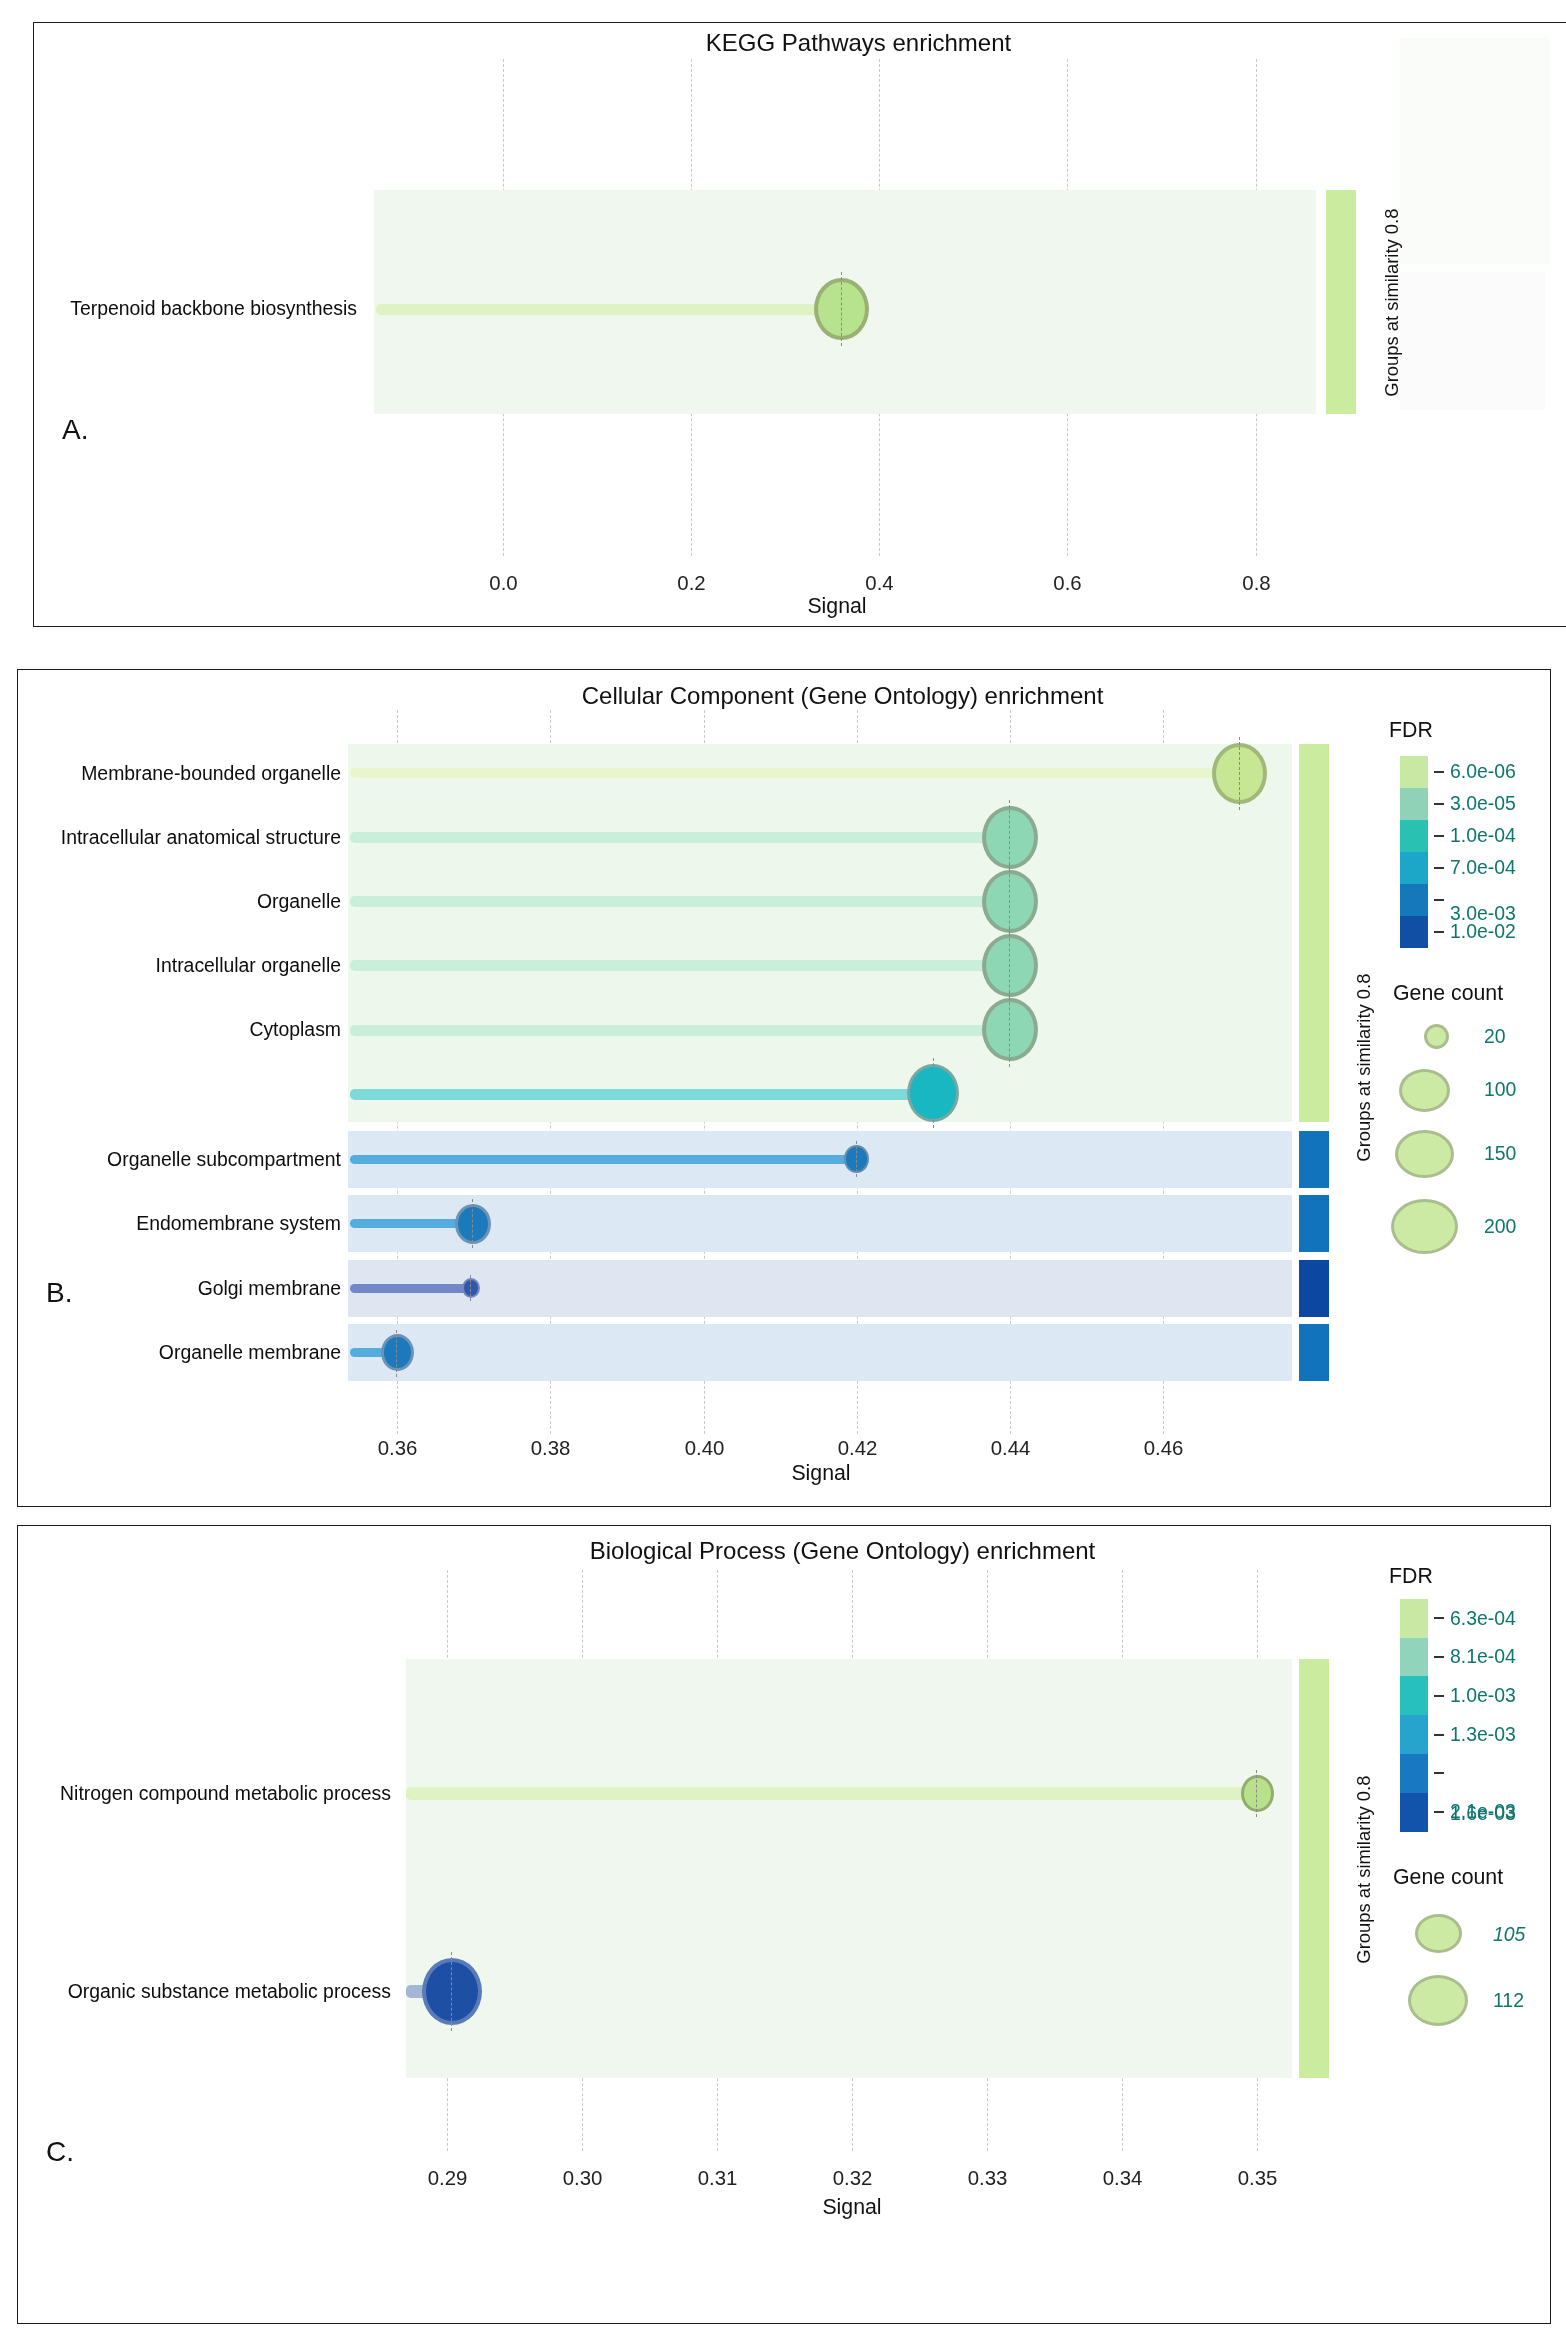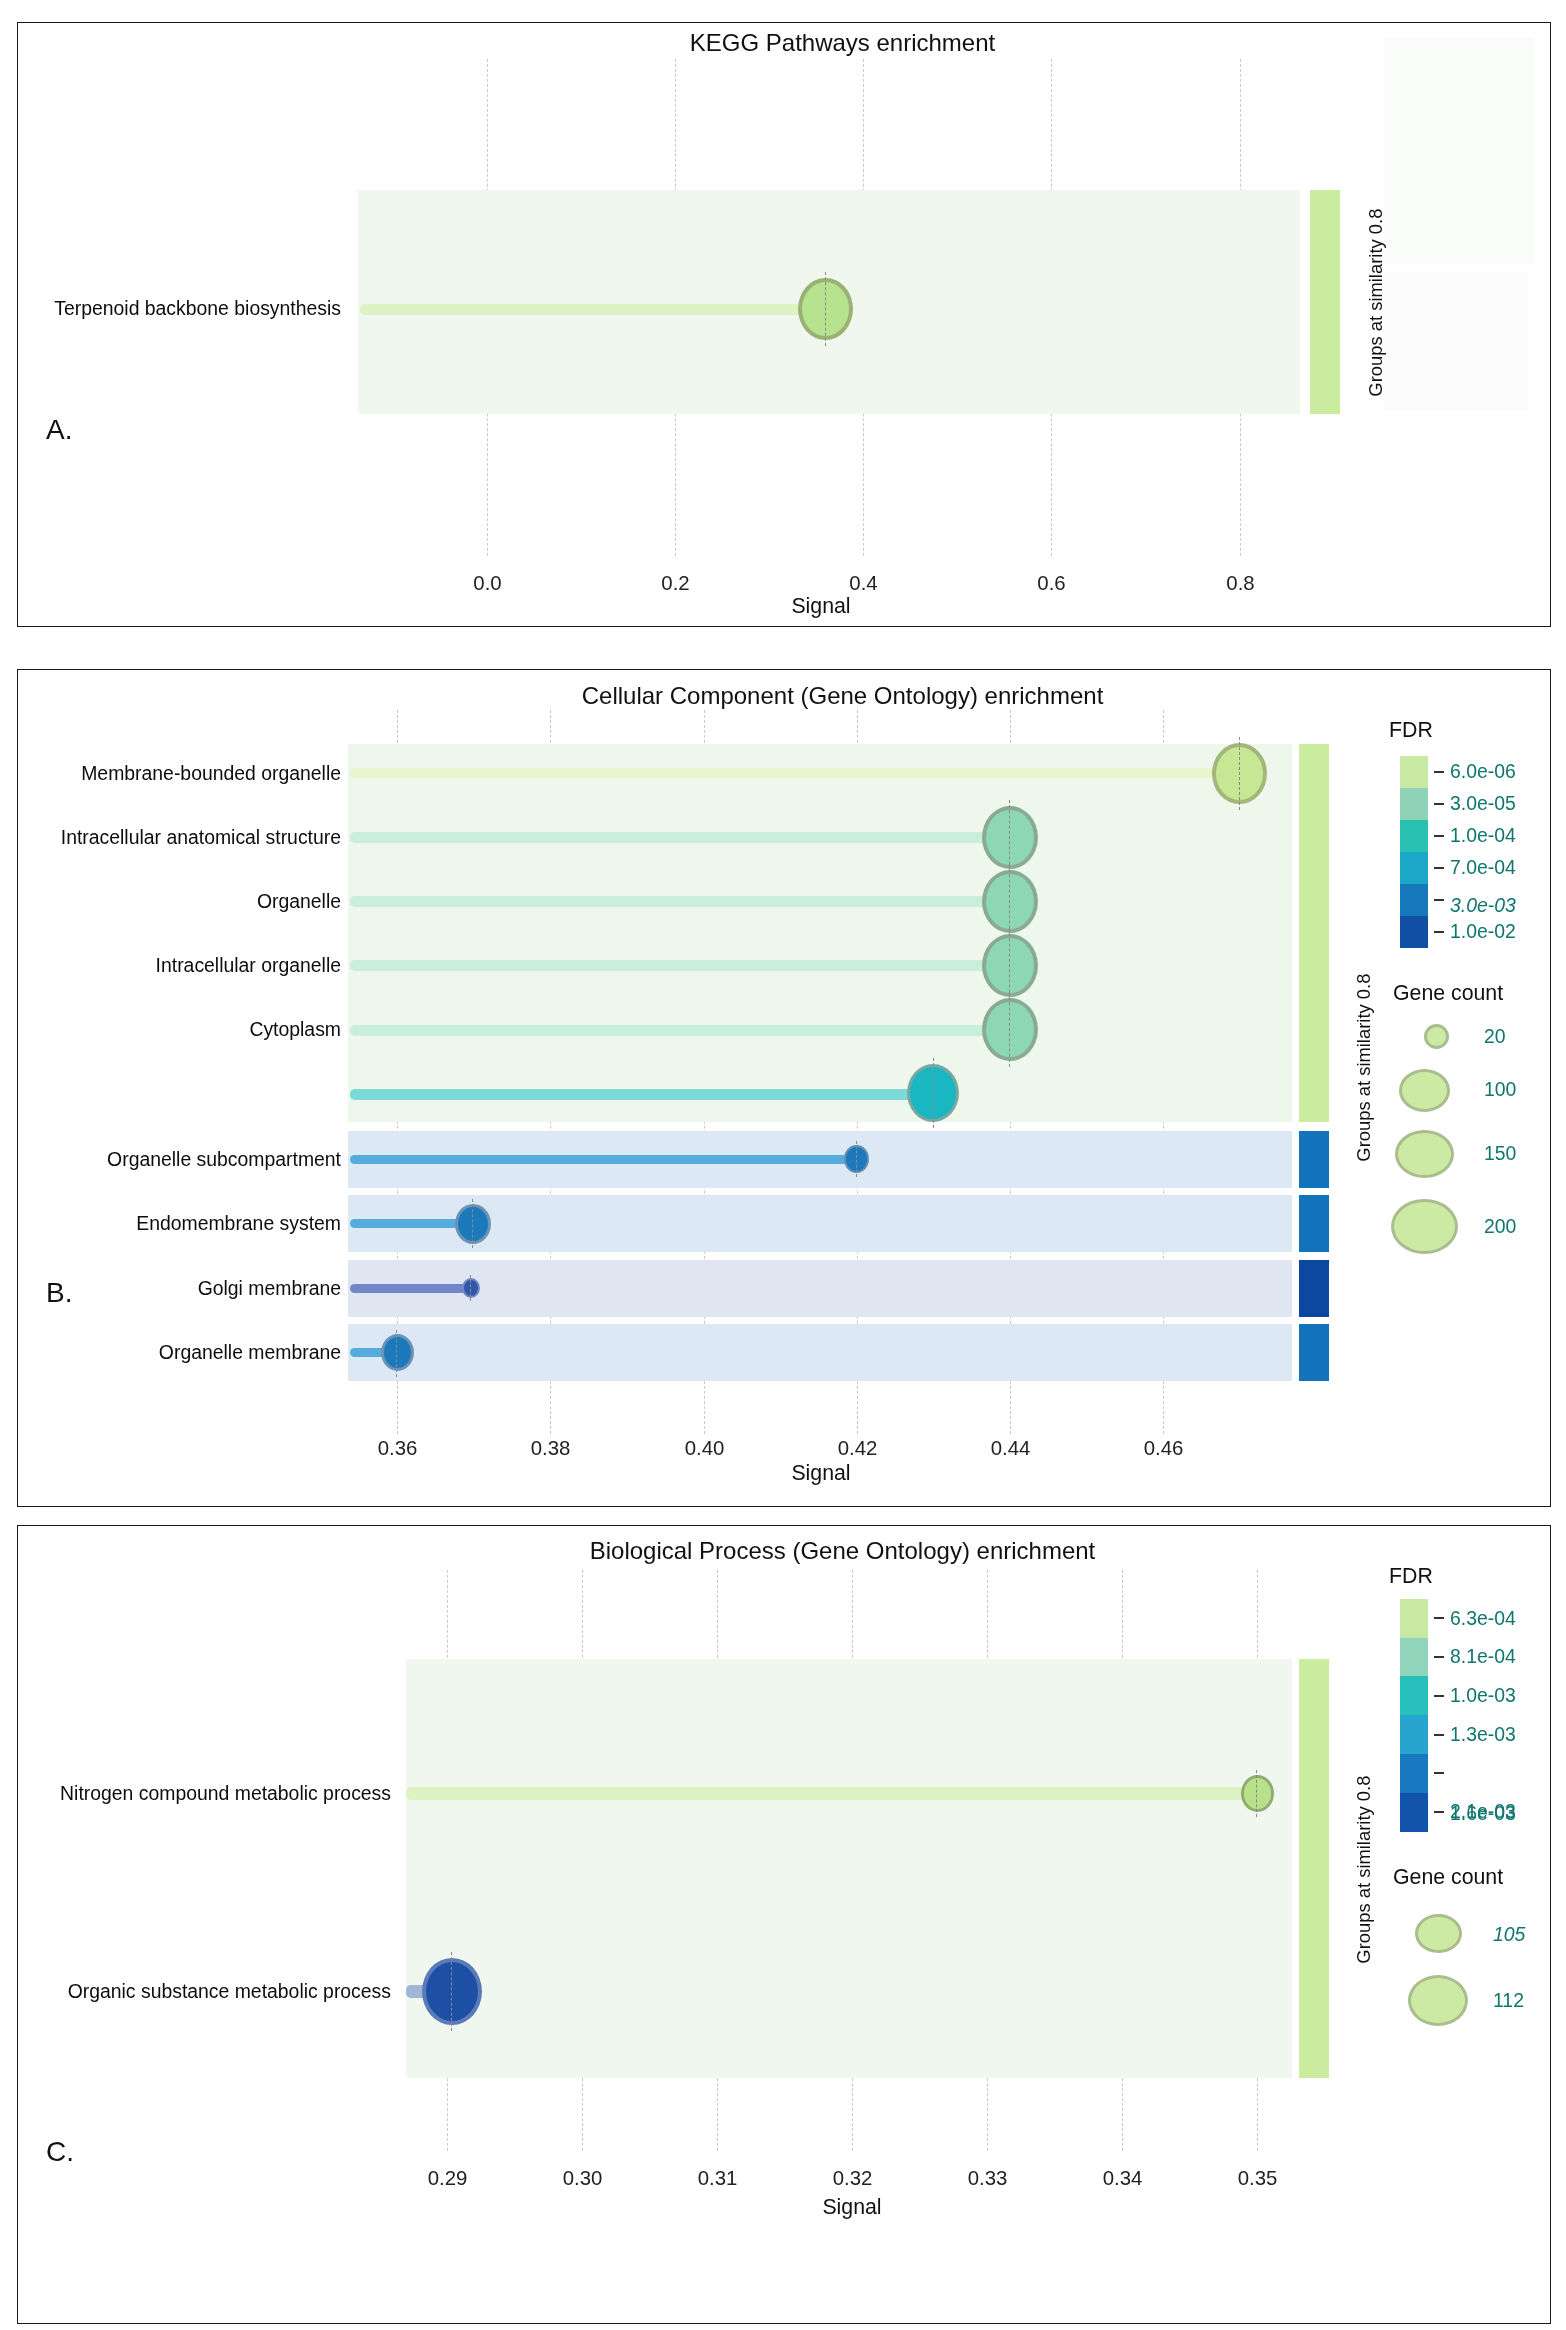--- a/index.html
+++ b/index.html
@@ -24,21 +24,21 @@
   .legcell{position:absolute;width:28px;}
   .legdash{position:absolute;width:9.7px;height:1.9px;background:#333;}
   .leglab{position:absolute;font-size:19.4px;color:#0f766e;white-space:nowrap;}
   .gccirc{position:absolute;border-radius:50%;background:#cdeaa5;box-sizing:border-box;border:3.9px solid #a9bd8d;}
 </style>
 </head>
 <body>
 
 <div id="fig">
 
-  <div class="panel" style="left:17px;top:22px;width:1532px;height:603px;">
+  <div class="panel" style="left:33px;top:22px;width:1532px;height:603px;">
     <div class="ptitle" style="left:97px;top:6.3px;width:1455px;">KEGG Pathways enrichment</div>
 
     <div class="gridline" style="left:469px;top:36px;height:497px;"></div>
     <div class="gridline" style="left:657px;top:36px;height:497px;"></div>
     <div class="gridline" style="left:845px;top:36px;height:497px;"></div>
     <div class="gridline" style="left:1033px;top:36px;height:497px;"></div>
     <div class="gridline" style="left:1222px;top:36px;height:497px;"></div>
 
     <div class="band" style="left:340px;top:167px;width:942px;height:224px;background:#f0f7ee;"></div>
     <div class="band" style="left:1366px;top:14.5px;width:150px;height:226px;background:#fafcfa;"></div>
@@ -144,21 +144,21 @@
     <div class="legdash" style="left:1416px;top:101px;"></div>
     <div class="legdash" style="left:1416px;top:133px;"></div>
     <div class="legdash" style="left:1416px;top:165px;"></div>
     <div class="legdash" style="left:1416px;top:197px;"></div>
     <div class="legdash" style="left:1416px;top:229px;"></div>
     <div class="legdash" style="left:1416px;top:261px;"></div>
     <div class="leglab" style="left:1432px;top:90px;">6.0e-06</div>
     <div class="leglab" style="left:1432px;top:122px;">3.0e-05</div>
     <div class="leglab" style="left:1432px;top:154px;">1.0e-04</div>
     <div class="leglab" style="left:1432px;top:186px;">7.0e-04</div>
-    <div class="leglab" style="left:1432px;top:224px;font-style:italic;">3.0e-03</div>
+    <div class="leglab" style="left:1432px;top:232px;">3.0e-03</div>
     <div class="leglab" style="left:1432px;top:250px;">1.0e-02</div>
 
     <div class="legtitle" style="left:1375px;top:311px;">Gene count</div>
     <div class="gccirc" style="left:1406px;top:354px;width:25px;height:25px;"></div>
     <div class="gccirc" style="left:1381px;top:399px;width:51px;height:43px;border-radius:50%;"></div>
     <div class="gccirc" style="left:1377px;top:460px;width:59px;height:48px;border-radius:50%;"></div>
     <div class="gccirc" style="left:1373px;top:529px;width:67px;height:55px;border-radius:50%;"></div>
     <div class="leglab" style="left:1466px;top:355px;">20</div>
     <div class="leglab" style="left:1466px;top:408px;">100</div>
     <div class="leglab" style="left:1466px;top:472px;">150</div>

